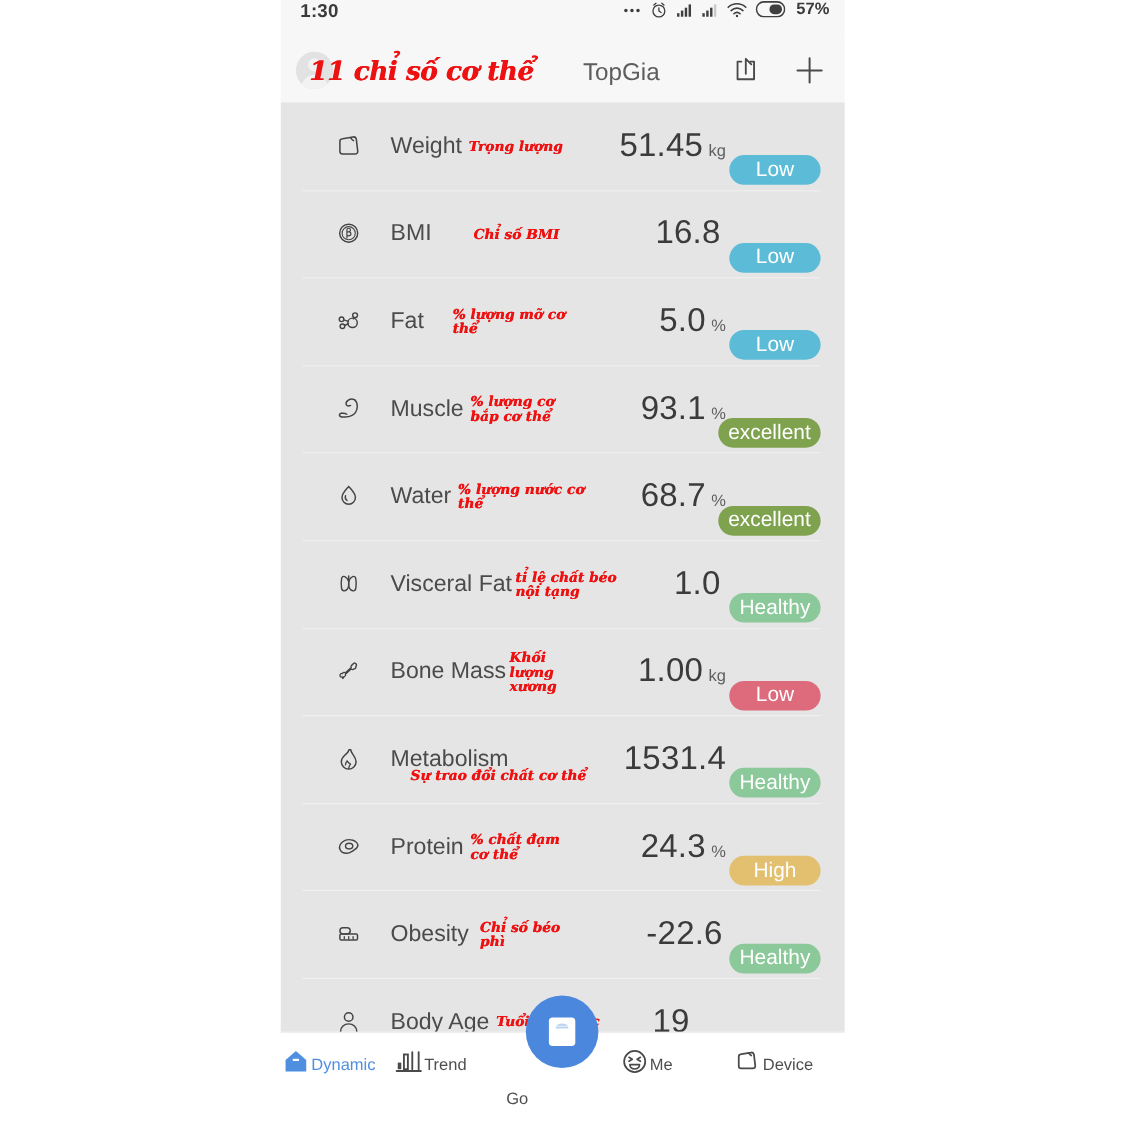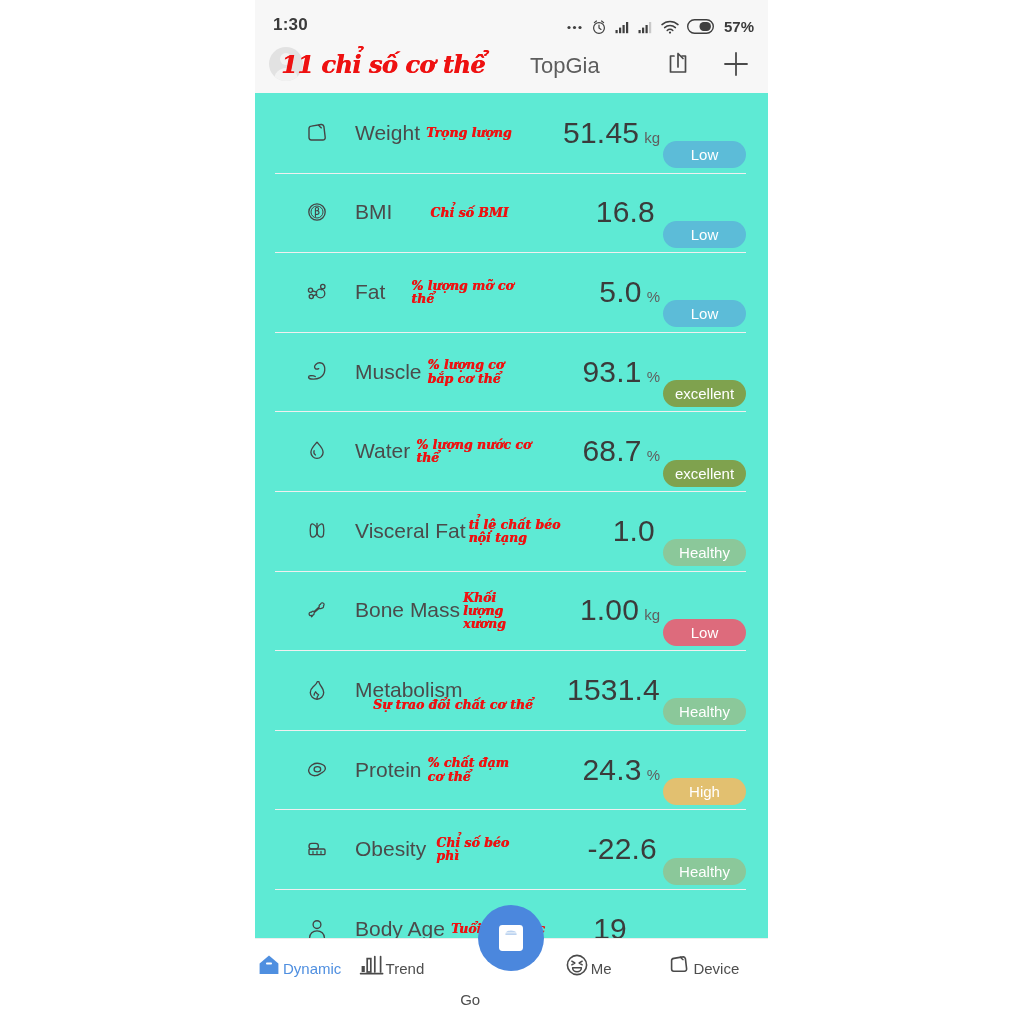--- a/index.html
+++ b/index.html
@@ -14,21 +14,21 @@
     left:255px; top:0;
     width:513px; height:1024px;
     background:#ffffff;
     overflow:hidden;
   }
 
   
   .statusbar{
     height:35px;
     background:#f7f7f7;
-    display:flex;align-items:flex-end;
+    display:flex;align-items:flex-start;
     padding:0 14px 0 18px;
     box-sizing:border-box;
   }
   .status-time{
     font-size:17px;font-weight:bold;color:#3a3a3a;letter-spacing:.2px;
   }
   .status-right{
     margin-left:auto;display:flex;align-items:center;gap:8px;
   }
   .si{display:block;color:#3f3f3f;}
@@ -66,21 +66,21 @@
     white-space:nowrap;
   }
   .app-title{
     font-size:22px;color:#5d5d5d;margin-left:21px;white-space:nowrap;
   }
   .appbar-actions{margin-left:auto;display:flex;align-items:center;gap:30px;}
   .ic-btn{width:28px;height:28px;display:block;color:#4a4a4a;}
 
   
   .list{
-    background:#5eead4;
+    background:#e5e5e5;
     height:846px;
     overflow:hidden;
     position:relative;
   }
   .row{
     height:79.6px;
     display:flex;align-items:center;
     position:relative;
     padding:0 0 0 42px;
     box-sizing:border-box;
@@ -113,21 +113,21 @@
     font-size:30px;color:#3b3b3b;letter-spacing:.2px;
   }
   .row-unit{
     font-size:15px;color:#5f5f5f;margin-left:5px;
   }
   .badge{
     position:absolute;right:22px;
     min-width:83px;height:27px;
     border-radius:14px;
     display:flex;align-items:center;justify-content:center;
-    color:#ffffff;font-size:15px;
+    color:#ffffff;font-size:19px;
     padding:0 9px;box-sizing:border-box;margin-top:44px;
   }
 
   
   .note-below{
     position:absolute;left:118px;top:48px;
     margin-left:0;max-width:180px;
   }
 
   

